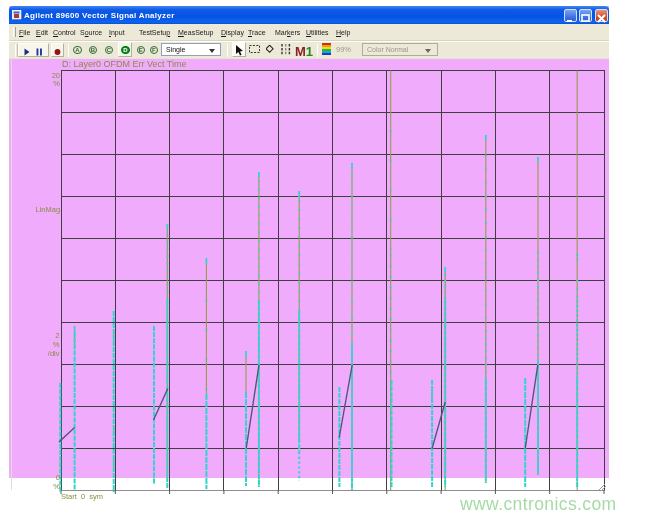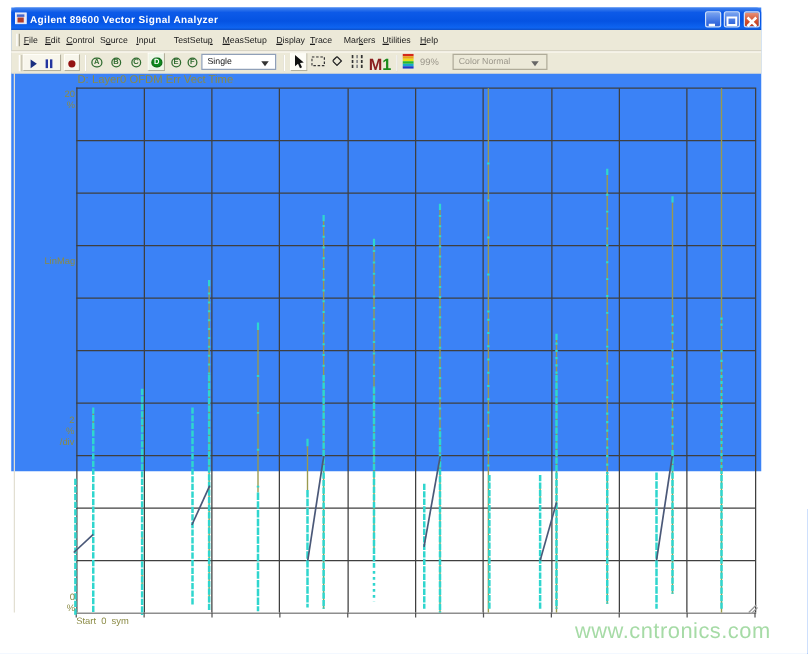--- a/index.html
+++ b/index.html
@@ -1,15 +1,15 @@
 <!DOCTYPE html>
 <html><head><meta charset="utf-8"><style>
 *{margin:0;padding:0;box-sizing:border-box}
 html,body{width:646px;height:523px;background:#fff;overflow:hidden;font-family:"Liberation Sans",sans-serif}
-#win{position:absolute;left:9px;top:6px;width:600px;height:371px;background:#3b82f6}
+#win{position:absolute;left:9px;top:6px;width:600px;height:472px;background:#f0abfc}
 #tbar{position:absolute;left:0;top:0;width:600px;height:18px;border-radius:4px 4px 0 0;
 background:linear-gradient(180deg,#4585ee 0%,#0d5ae8 22%,#0553e2 60%,#0e64f0 90%,#0d4fc8 100%);}
 #ticon{position:absolute;left:3px;top:4px;width:10px;height:10px}
 #ttext{position:absolute;left:15px;top:4.5px;font-size:8px;font-weight:bold;color:#fff;letter-spacing:.3px}
 .wbtn{position:absolute;top:3px;width:13px;height:13px;border-radius:2px;border:1px solid #cfe0f8}
 #bmin{left:555px;background:linear-gradient(180deg,#7aa4f0,#3a6fe0 70%,#2f62d4)}
 #bmax{left:570px;background:linear-gradient(180deg,#7aa4f0,#3a6fe0 70%,#2f62d4)}
 #bcls{left:586px;background:linear-gradient(180deg,#e8937a,#d4512e 60%,#b83b20)}
 #menubar{position:absolute;left:0;top:18px;width:600px;height:16px;background:#ece9d8;font-size:7px;color:#1a1a1a}
 #menubar .grip{position:absolute;left:4px;top:3px;width:3px;height:10px;border-left:1px solid #fff;border-right:1px solid #a8a490}

